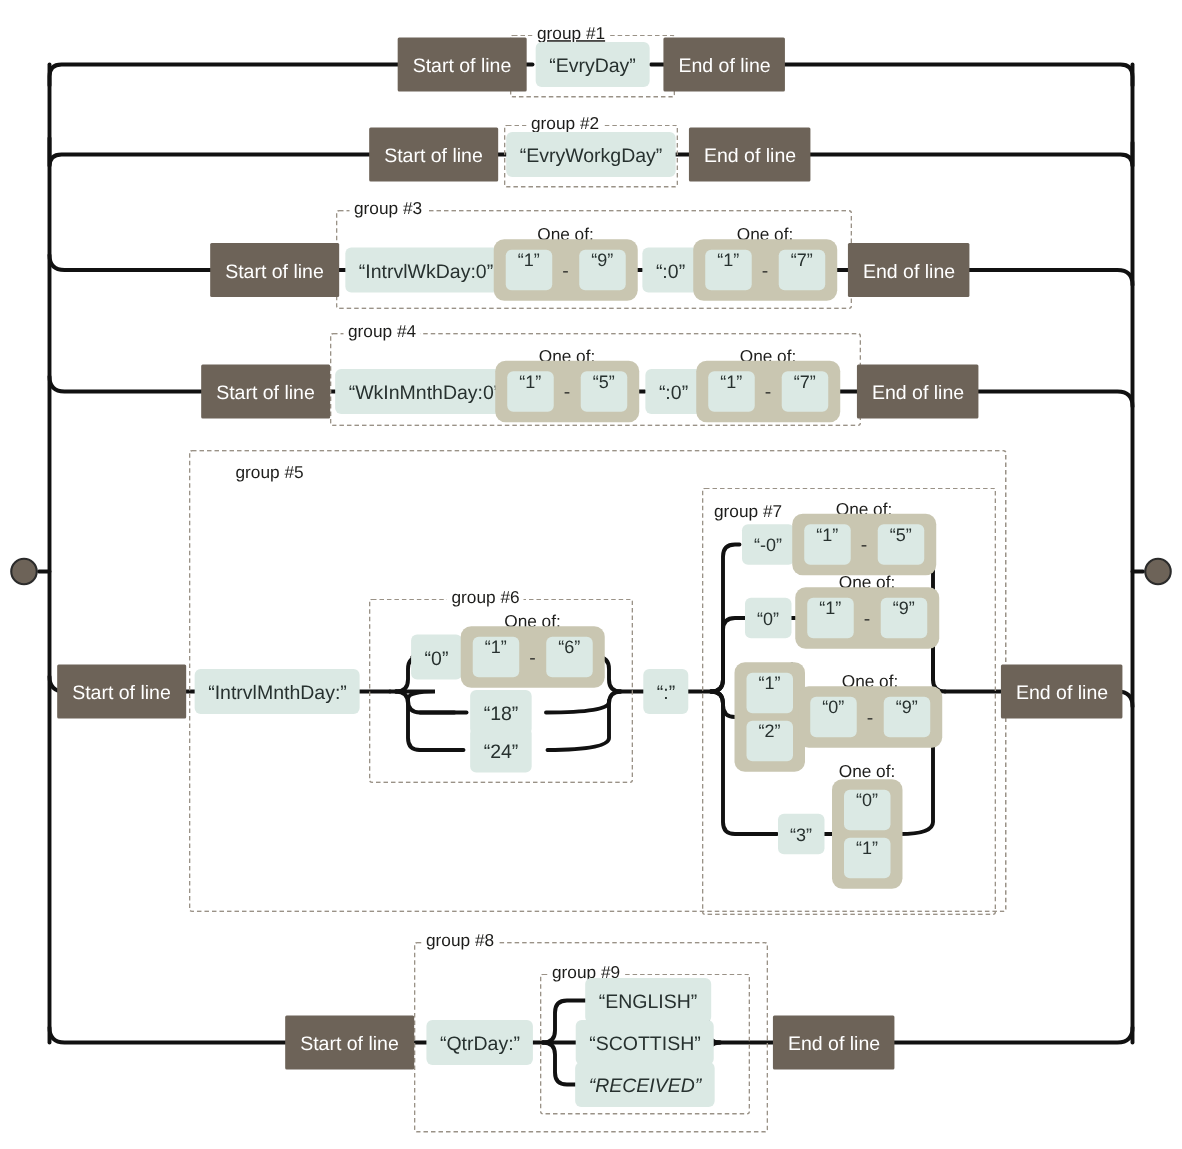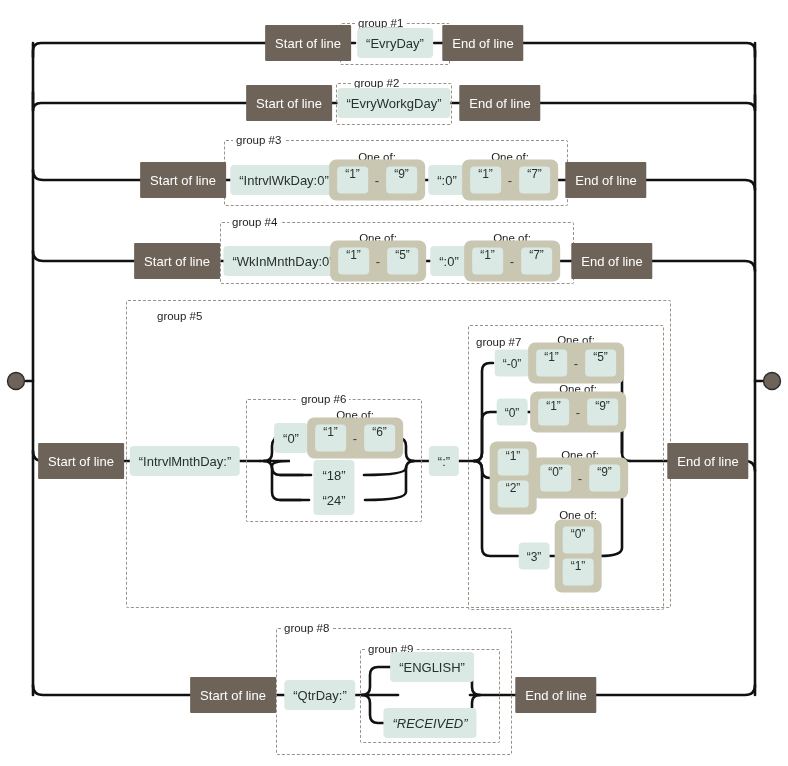--- a/index.html
+++ b/index.html
@@ -305,16 +305,17 @@
   <div class="oneof vert" style="left:578px;top:556px;">
     <span class="term small">“0”</span>
     <span class="term small">“1”</span>
   </div>
 
   <div class="node anchor" style="left:708px;top:461px;">End of line</div>
 
   <div class="node anchor" style="left:233px;top:695px;">Start of line</div>
   <div class="node term" style="left:320px;top:695px;">“QtrDay:”</div>
   <div class="node term" style="left:432px;top:667px;">“ENGLISH”</div>
+  <div class="node term" style="left:430px;top:695px;">“SCOTTISH”</div>
   <div class="node term" style="left:430px;top:723px;font-style:italic;">“RECEIVED”</div>
   <div class="node anchor" style="left:556px;top:695px;">End of line</div>
 
 </div>
 
 </body></html>

